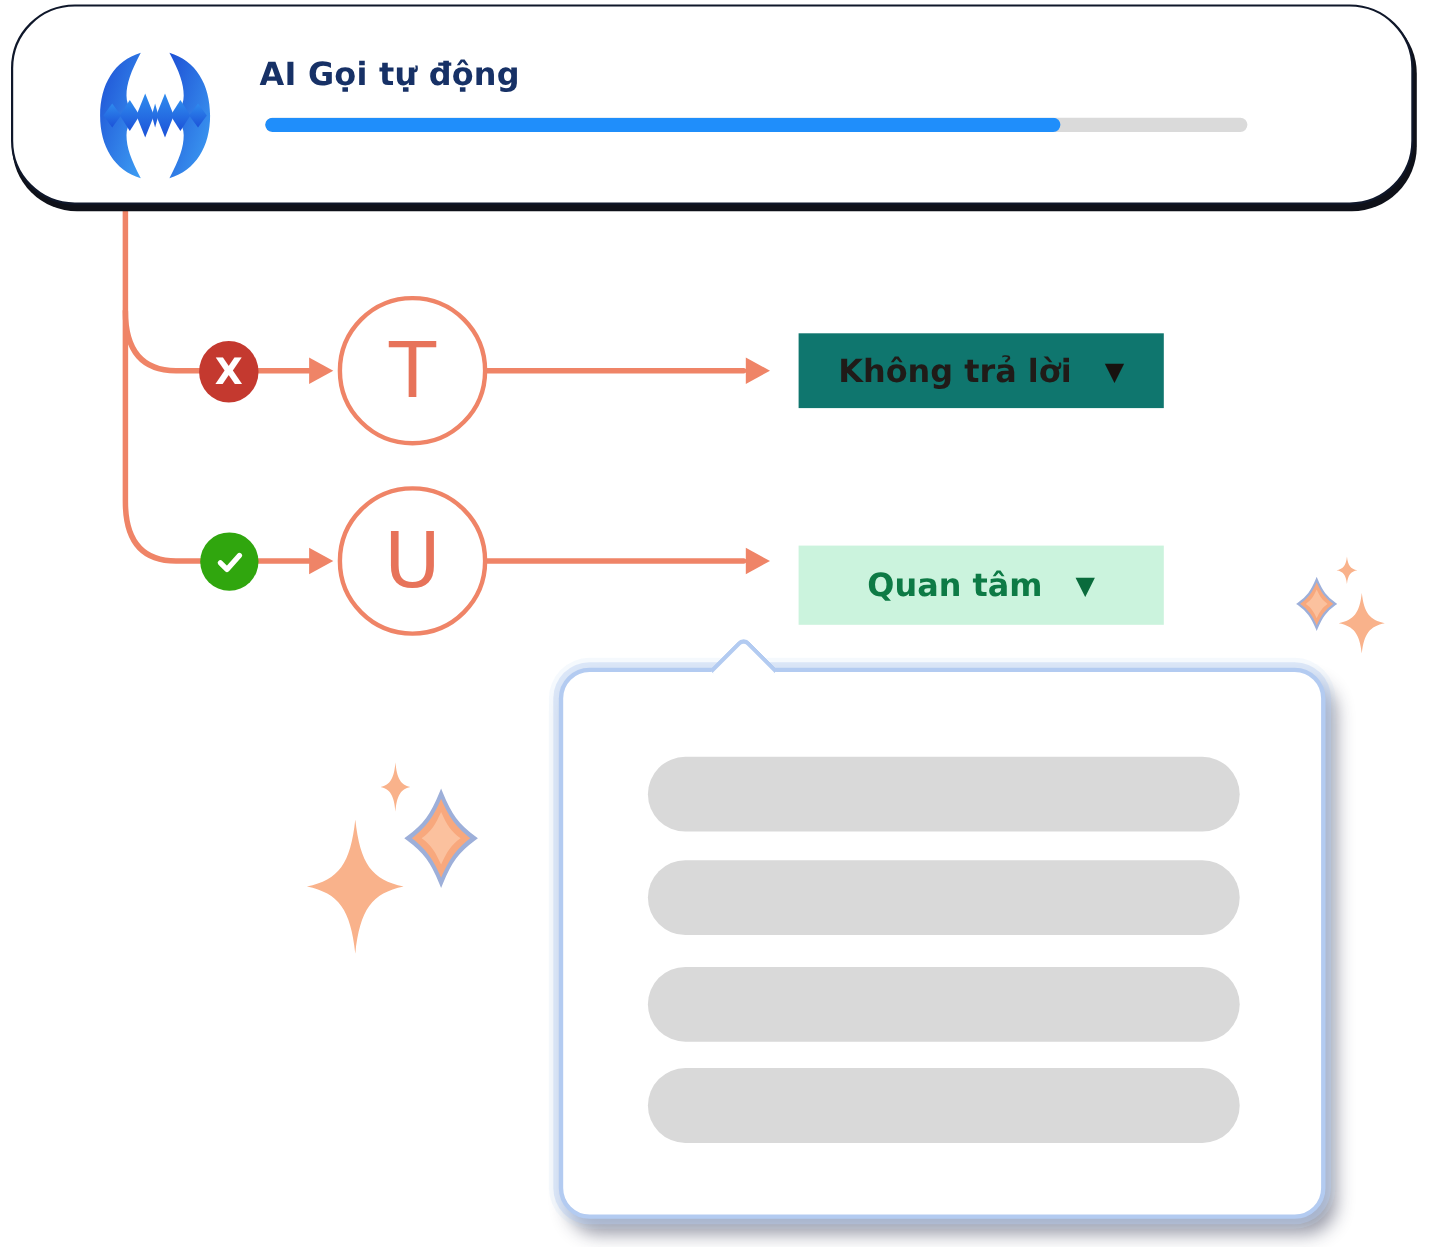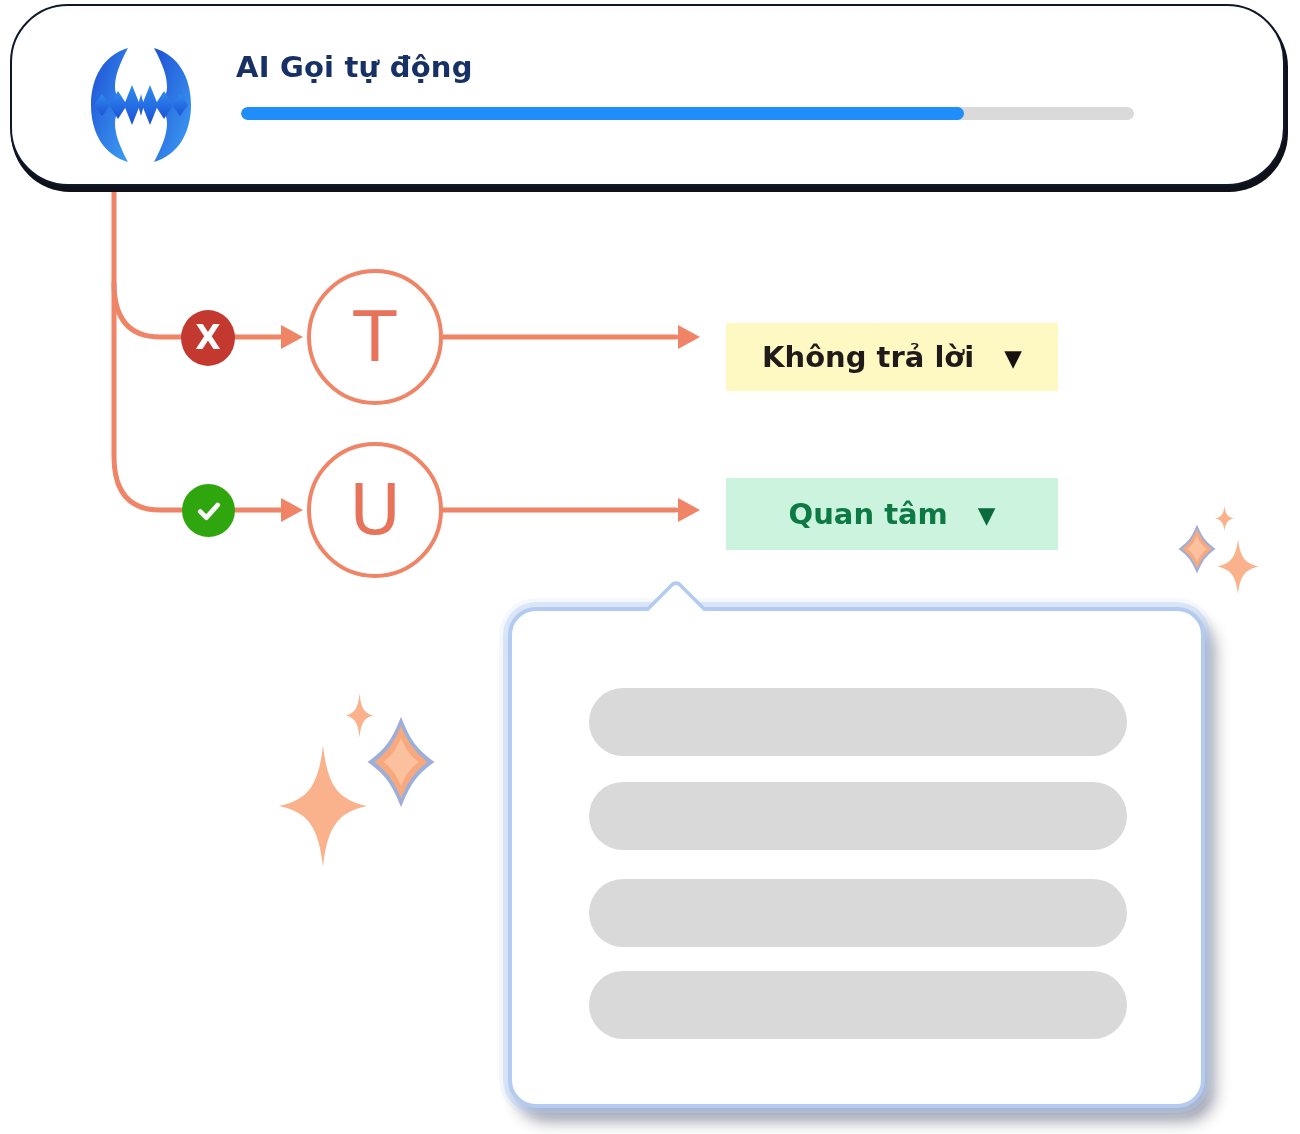--- a/index.html
+++ b/index.html
@@ -44,22 +44,22 @@
   }
   .node-t{left:307px;top:269px;}
   .node-u{left:307px;top:442px;}
 
   
   .outcome{
     position:absolute;left:726px;width:332px;display:flex;align-items:center;
     justify-content:center;gap:30px;z-index:2;cursor:pointer;border:none;
     font-family:inherit;font-weight:bold;font-size:29px;white-space:nowrap;
   }
-  .outcome-no-answer{top:303px;height:68px;background:#fef9c3;color:#201b18;margin-top:20px;}
-  .outcome-interested{top:478px;height:72px;background:#cbf3dd;color:#0d7a45;}
+  .outcome-no-answer{top:303px;height:68px;background:#0f766e;color:#201b18;}
+  .outcome-interested{top:496px;height:72px;background:#cbf3dd;color:#0d7a45;}
   .outcome .caret{font-size:23px;line-height:1;padding-top:3px;}
   .outcome-no-answer .caret{color:#17120f;}
   .outcome-interested .caret{color:#0a6b3c;}
 
   
   .bubble{
     position:absolute;left:508px;top:607px;width:689px;height:493px;
     background:#fff;border:4px solid #b3cbf1;border-radius:28px;z-index:3;
     box-shadow:0 0 0 5px rgba(179,203,241,.40),0 0 0 9px rgba(200,219,246,.18),
                9px 13px 16px rgba(26,31,62,.45);

